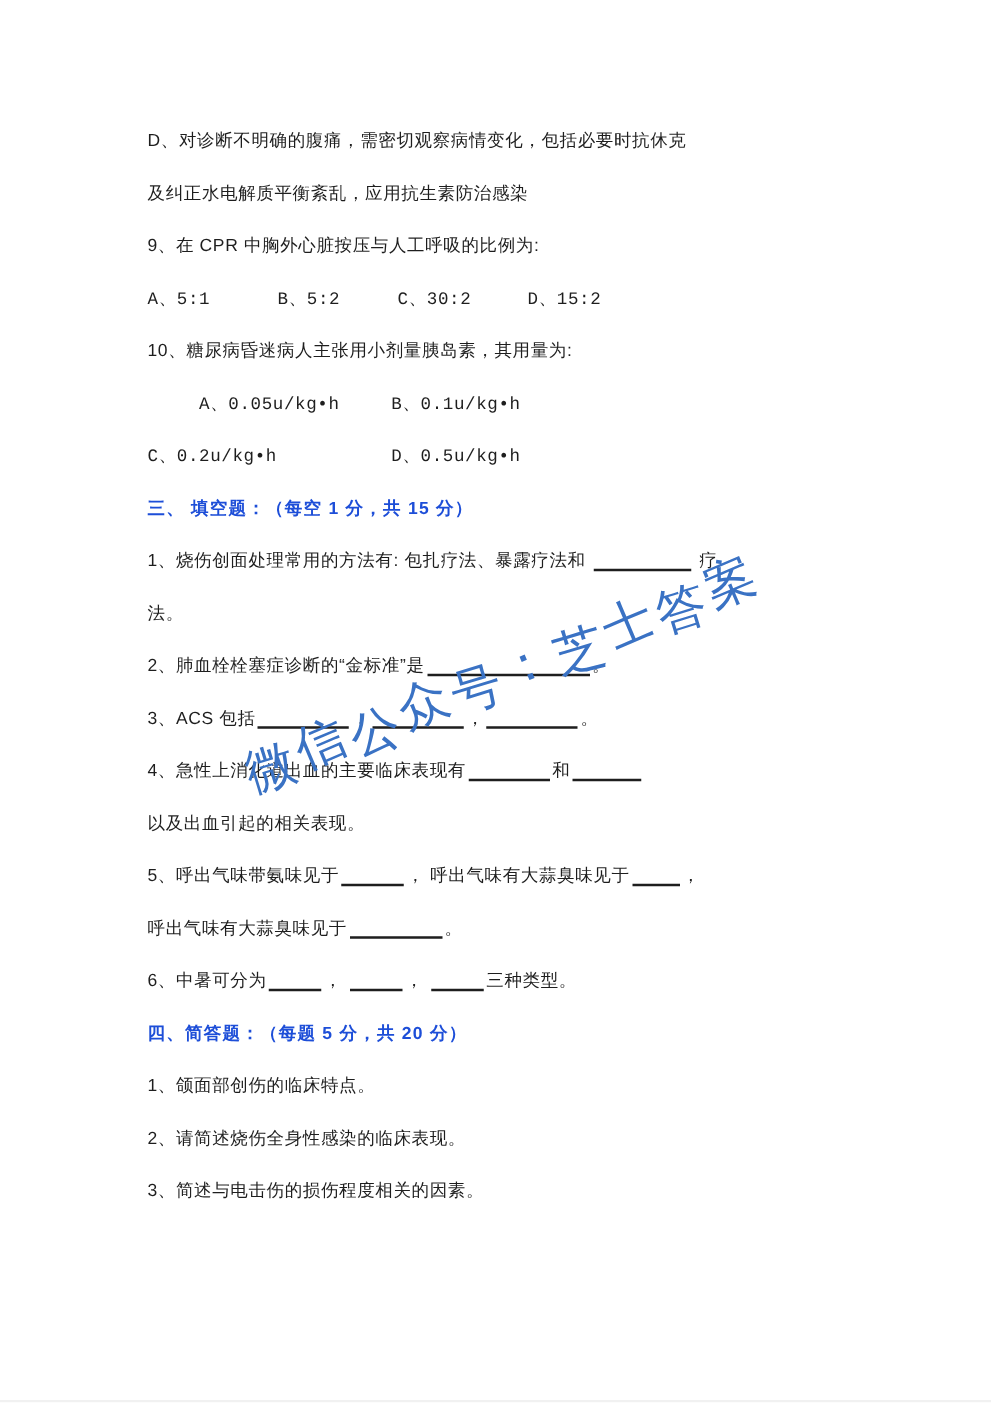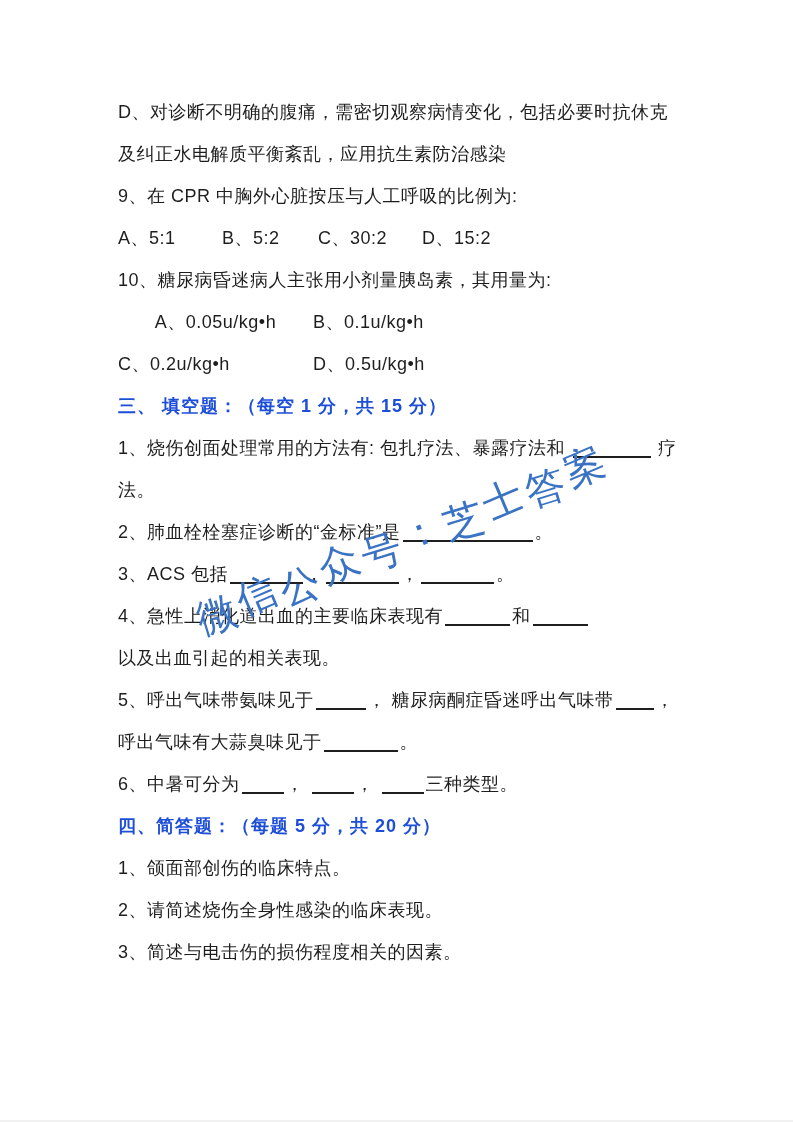--- a/index.html
+++ b/index.html
@@ -23,40 +23,41 @@
   }
   .doc {
     position: absolute;
     left: 118px;
     top: 91px;
     width: 600px;
   }
   .line {
     height: 42px;
     line-height: 42px;
-    font-size: 18px;
+    font-size: 14px;
     letter-spacing: 0.5px;
     white-space: nowrap;
   }
   .line.heading {
     font-weight: 700;
     color: #1d4ed8;
     letter-spacing: 1px;
   }
   .seg { display: inline; }
   .blank {
     display: inline-block;
     width: 60px;
     height: 16px;
     border-bottom: 2px solid #1e1e1e;
     vertical-align: -4px;
     margin: 0 2px;
   }
   .col {
     display: inline-block;
+    font-family: Liberation Mono, monospace;
   }
   .watermark {
     position: absolute;
     left: 196px;
     top: 596px;
     transform: rotate(-20deg);
     transform-origin: 0 50%;
     color: #3a72c4;
     font-size: 40px;
     letter-spacing: 4px;
@@ -89,21 +90,21 @@
       <div class="line"><span class="seg">10、糖尿病昏迷病人主张用小剂量胰岛素，其用量为:</span></div>
       <div class="line"><span class="col" style="min-width: 195px; text-align: center;">A、0.05u/kg•h</span><span class="col">B、0.1u/kg•h</span></div>
       <div class="line"><span class="col" style="min-width: 195px;">C、0.2u/kg•h</span><span class="col">D、0.5u/kg•h</span></div>
       <div class="line heading"><span class="seg">三、 填空题：（每空 1 分，共 15 分）</span></div>
       <div class="line"><span class="seg">1、烧伤创面处理常用的方法有: 包扎疗法、暴露疗法和 </span><span class="blank" style="width: 78px;"></span><span class="seg"> 疗</span></div>
       <div class="line"><span class="seg">法。</span></div>
       <div class="line"><span class="seg">2、肺血栓栓塞症诊断的“金标准”是</span><span class="blank" style="width: 130px;"></span><span class="seg">。</span></div>
       <div class="line"><span class="seg">3、ACS 包括</span><span class="blank" style="width: 73px;"></span><span class="seg">，</span><span class="blank" style="width: 73px;"></span><span class="seg">，</span><span class="blank" style="width: 73px;"></span><span class="seg">。</span></div>
       <div class="line"><span class="seg">4、急性上消化道出血的主要临床表现有</span><span class="blank" style="width: 65px;"></span><span class="seg">和</span><span class="blank" style="width: 55px;"></span></div>
       <div class="line"><span class="seg">以及出血引起的相关表现。</span></div>
-      <div class="line"><span class="seg">5、呼出气味带氨味见于</span><span class="blank" style="width: 50px;"></span><span class="seg">， 糖尿病酮症昏迷呼出气味带</span><span class="blank" style="width: 38px;"></span><span class="seg">，</span></div>
+      <div class="line"><span class="seg">5、呼出气味带氨味见于</span><span class="blank" style="width: 50px;"></span><span class="seg">， 呼出气味有大蒜臭味见于</span><span class="blank" style="width: 38px;"></span><span class="seg">，</span></div>
       <div class="line"><span class="seg">呼出气味有大蒜臭味见于</span><span class="blank" style="width: 74px;"></span><span class="seg">。</span></div>
       <div class="line"><span class="seg">6、中暑可分为</span><span class="blank" style="width: 42px;"></span><span class="seg">， </span><span class="blank" style="width: 42px;"></span><span class="seg">， </span><span class="blank" style="width: 42px;"></span><span class="seg">三种类型。</span></div>
       <div class="line heading"><span class="seg">四、简答题：（每题 5 分，共 20 分）</span></div>
       <div class="line"><span class="seg">1、颌面部创伤的临床特点。</span></div>
       <div class="line"><span class="seg">2、请简述烧伤全身性感染的临床表现。</span></div>
       <div class="line"><span class="seg">3、简述与电击伤的损伤程度相关的因素。</span></div>
     </div>
   <div class="watermark" style="color: rgb(58, 114, 196);"><span class="wm-char" style="transform: translateY(6px) rotate(3deg);">微</span><span class="wm-char" style="transform: translateY(1px) rotate(-3deg);">信</span><span class="wm-char" style="transform: translateY(7px) rotate(3deg);">公</span><span class="wm-char" style="transform: translateY(-1px) rotate(-3deg);">众</span><span class="wm-char" style="transform: translateY(3px) rotate(3deg);">号</span><span class="wm-char" style="transform: translateY(-3px) rotate(-3deg);">：</span><span class="wm-char" style="transform: translateY(2px) rotate(3deg);">芝</span><span class="wm-char" style="transform: translateY(-5px) rotate(-3deg);">士</span><span class="wm-char" style="transform: translateY(-1px) rotate(3deg);">答</span><span class="wm-char" style="transform: translateY(-8px) rotate(-3deg);">案</span></div>
   <div class="page-bottom-edge"></div>
 </div>

